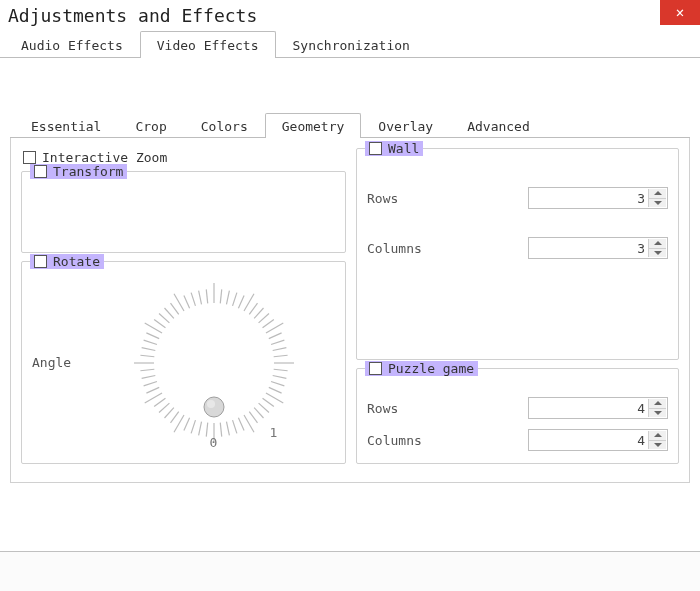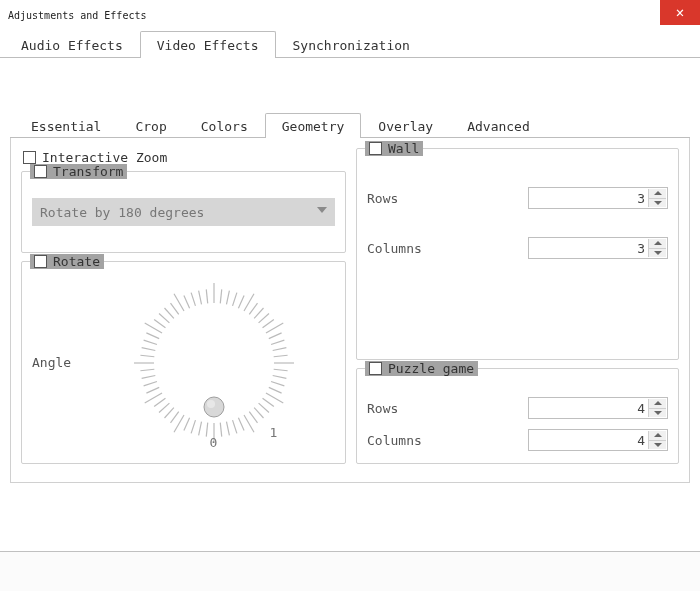--- a/index.html
+++ b/index.html
@@ -15,21 +15,21 @@
     position: relative;
   }
   .titlebar {
     height: 30px;
     display: flex;
     align-items: center;
     padding-left: 8px;
     position: relative;
   }
   .titlebar .title {
-    font-size: 10px;
+    font-size: 18px;
     color: #222;
   }
   .close-btn {
     position: absolute;
     right: 0; top: 0;
     width: 40px; height: 25px;
     background: #d9372b;
     color: #fff;
     text-align: center;
     line-height: 25px;
@@ -99,21 +99,21 @@
   .group {
     border: 1px solid #d0d0d0;
     border-radius: 2px;
     padding: 10px;
     position: relative;
     margin-bottom: 8px;
   }
   .group-label-check {
     position: absolute;
     top: -8px; left: 8px;
-    background: #a3a3a3;
+    background: #c4b5fd;
     padding: 0 4px;
     display: flex;
     align-items: center;
     gap: 6px;
   }
   .plain-check {
     display: flex;
     align-items: center;
     gap: 6px;
     margin: 2px 0 6px 2px;
@@ -287,24 +287,20 @@
 
       <div class="plain-check">
         <span class="chk"></span>
         <span>Interactive Zoom</span>
       </div>
 
       <div class="group" style="height:82px;">
         <div class="group-label-check">
           <span class="chk"></span>
           <span>Transform</span>
-        </div>
-        <div class="combo">
-          <span>Rotate by 180 degrees</span>
-          <span class="caret"></span>
         </div>
       </div>
 
       <div class="group rotate-group">
         <div class="group-label-check">
           <span class="chk"></span>
           <span>Rotate</span>
         </div>
         <div class="rotate-content">
           <div class="angle-label">Angle</div>

